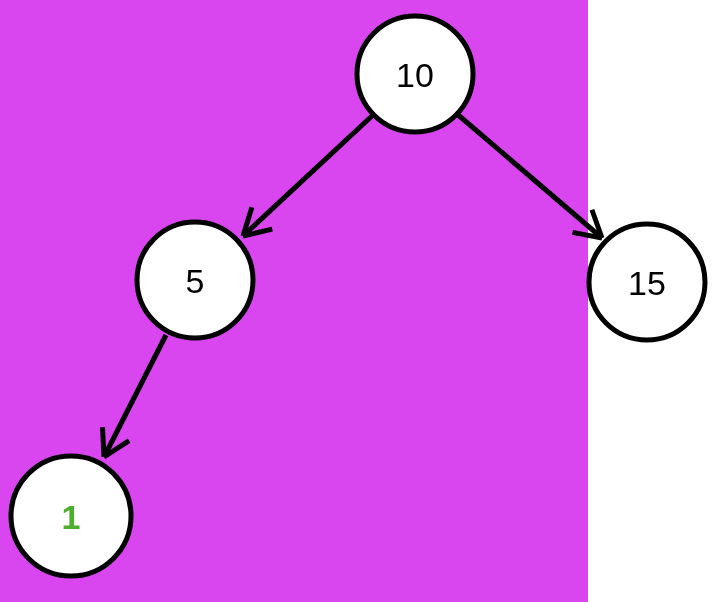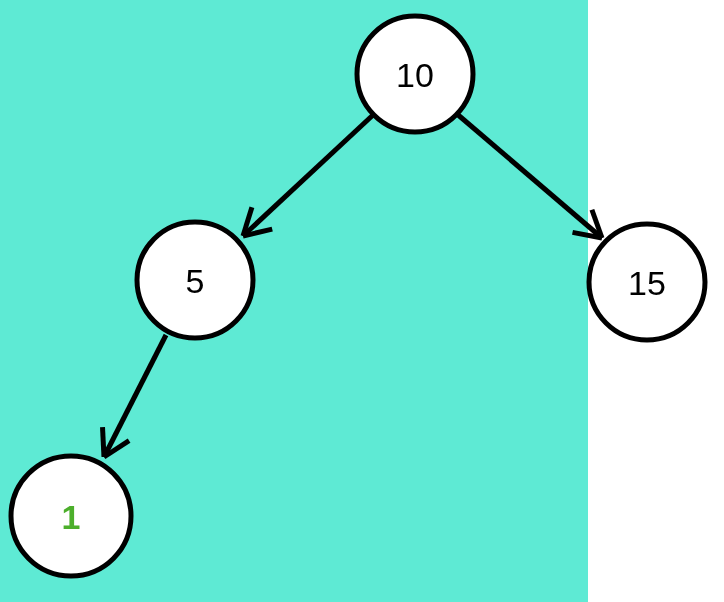--- a/index.html
+++ b/index.html
@@ -11,21 +11,21 @@
   body {
     width: 724px;
     height: 602px;
     overflow: hidden;
     font-family: "Liberation Sans", sans-serif;
   }
   #tree-canvas {
     position: relative;
     width: 588px;
     height: 602px;
-    background: #5eead4;
+    background: #d946ef;
   }
   #tree-svg {
     position: absolute;
     top: 0;
     left: 0;
     width: 724px;
     height: 602px;
     display: block;
   }
   .node-label {

